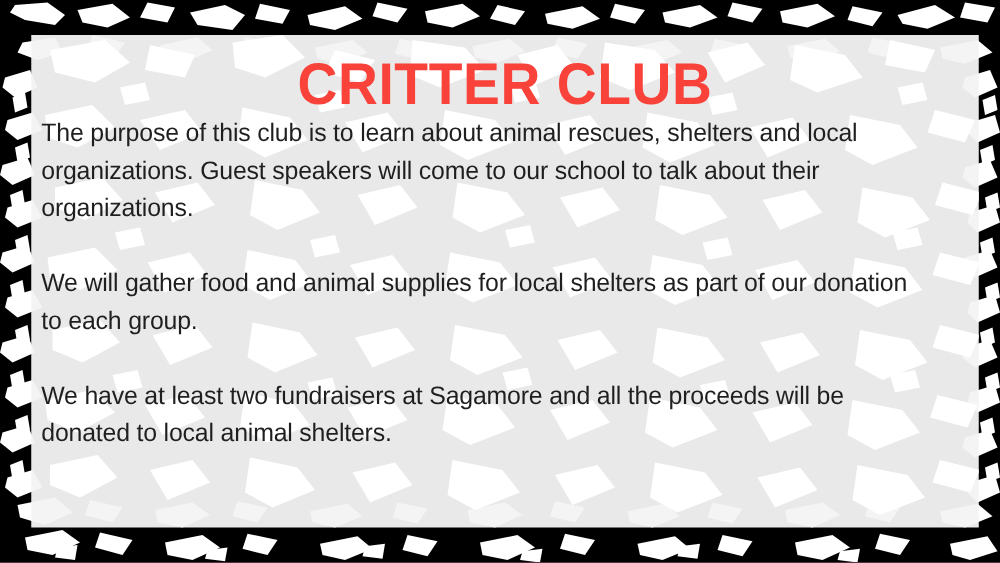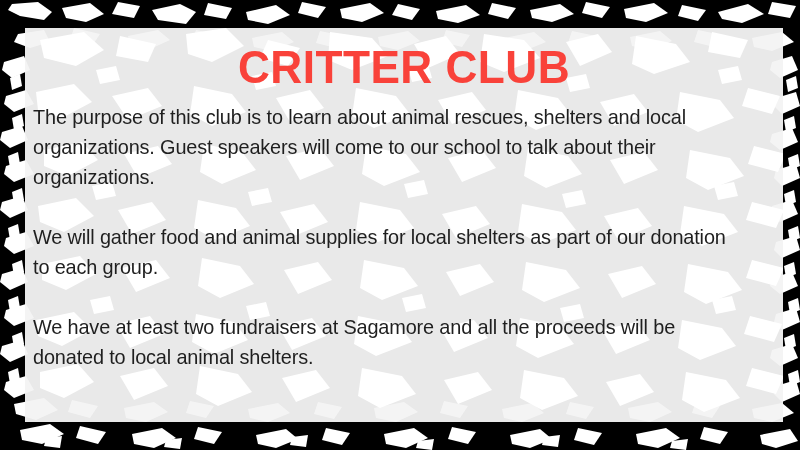--- a/index.html
+++ b/index.html
@@ -68,21 +68,21 @@
     letter-spacing: 0.5px;
     transform: scaleX(0.94);
     transform-origin: 50% 50%;
     white-space: nowrap;
   }
 
   .body-block {
     position: absolute;
     left: 8px;
     right: 26px;
-    top: 74px;
+    top: 64px;
   }
 
   .para {
     color: #1f1f1f;
     font-family: "Liberation Sans", sans-serif;
     font-weight: normal;
     font-size: 20.2px;
     line-height: 30px;
     letter-spacing: -0.15px;
     margin: 0;

